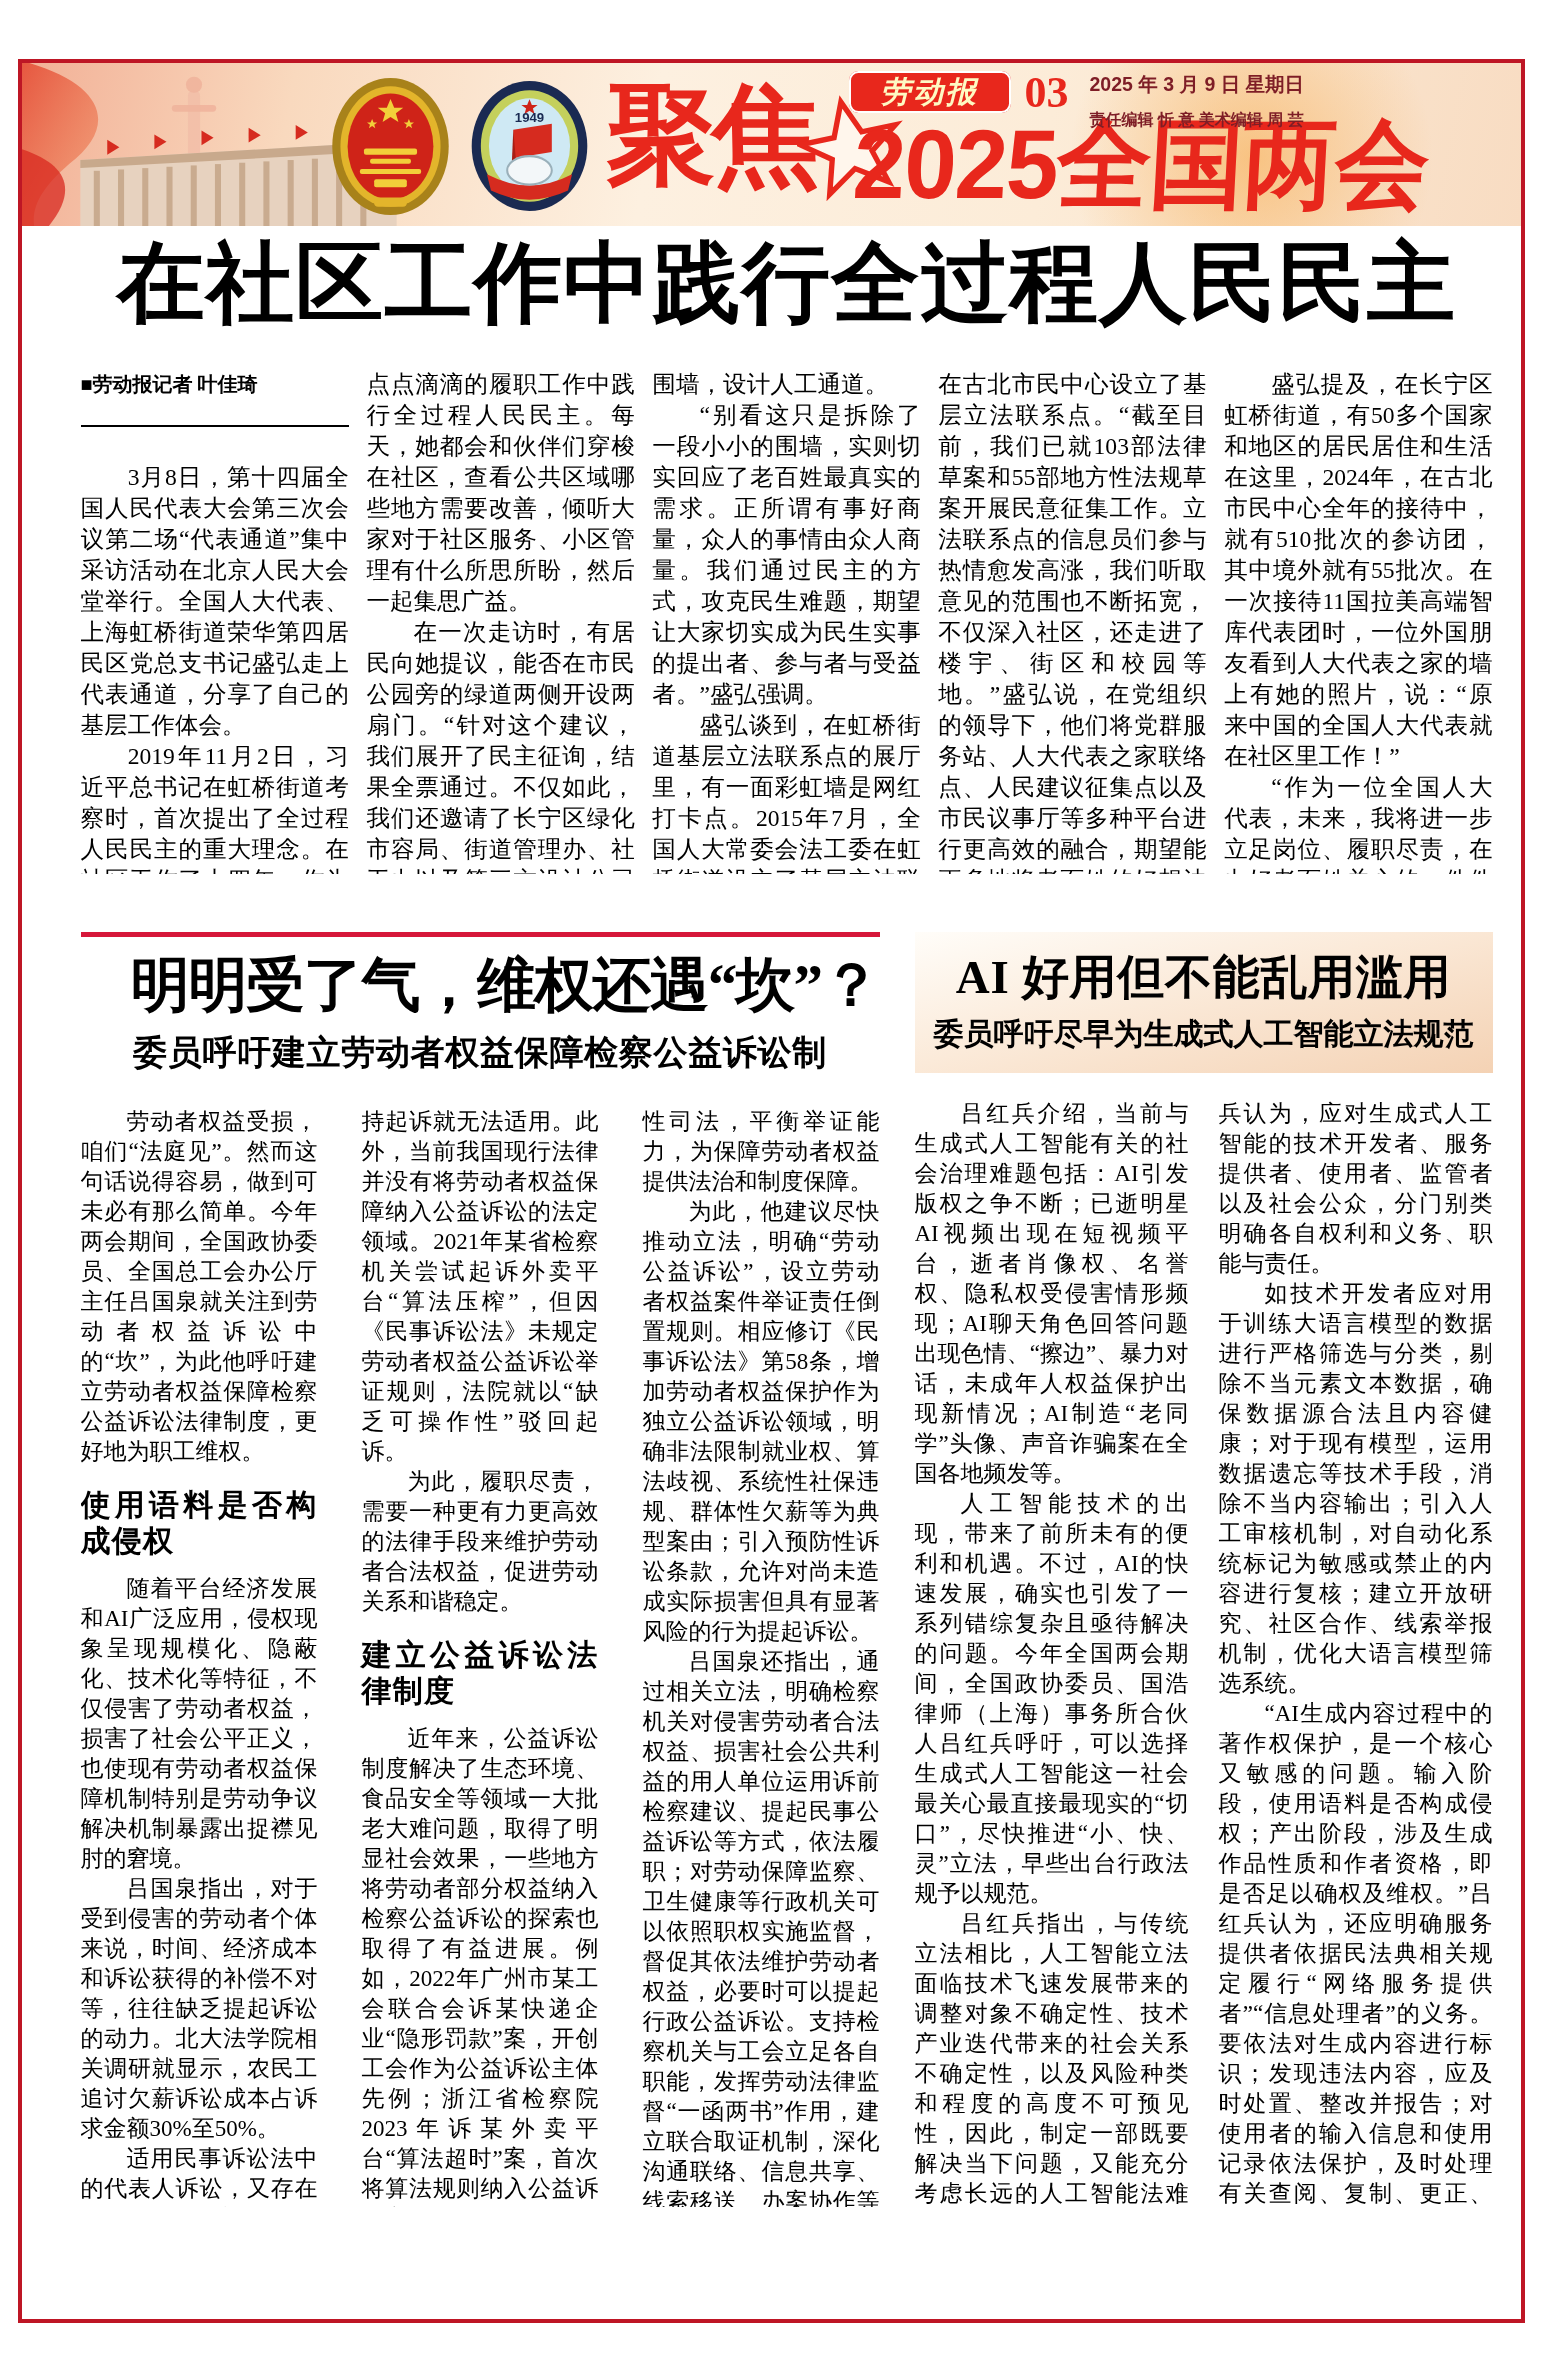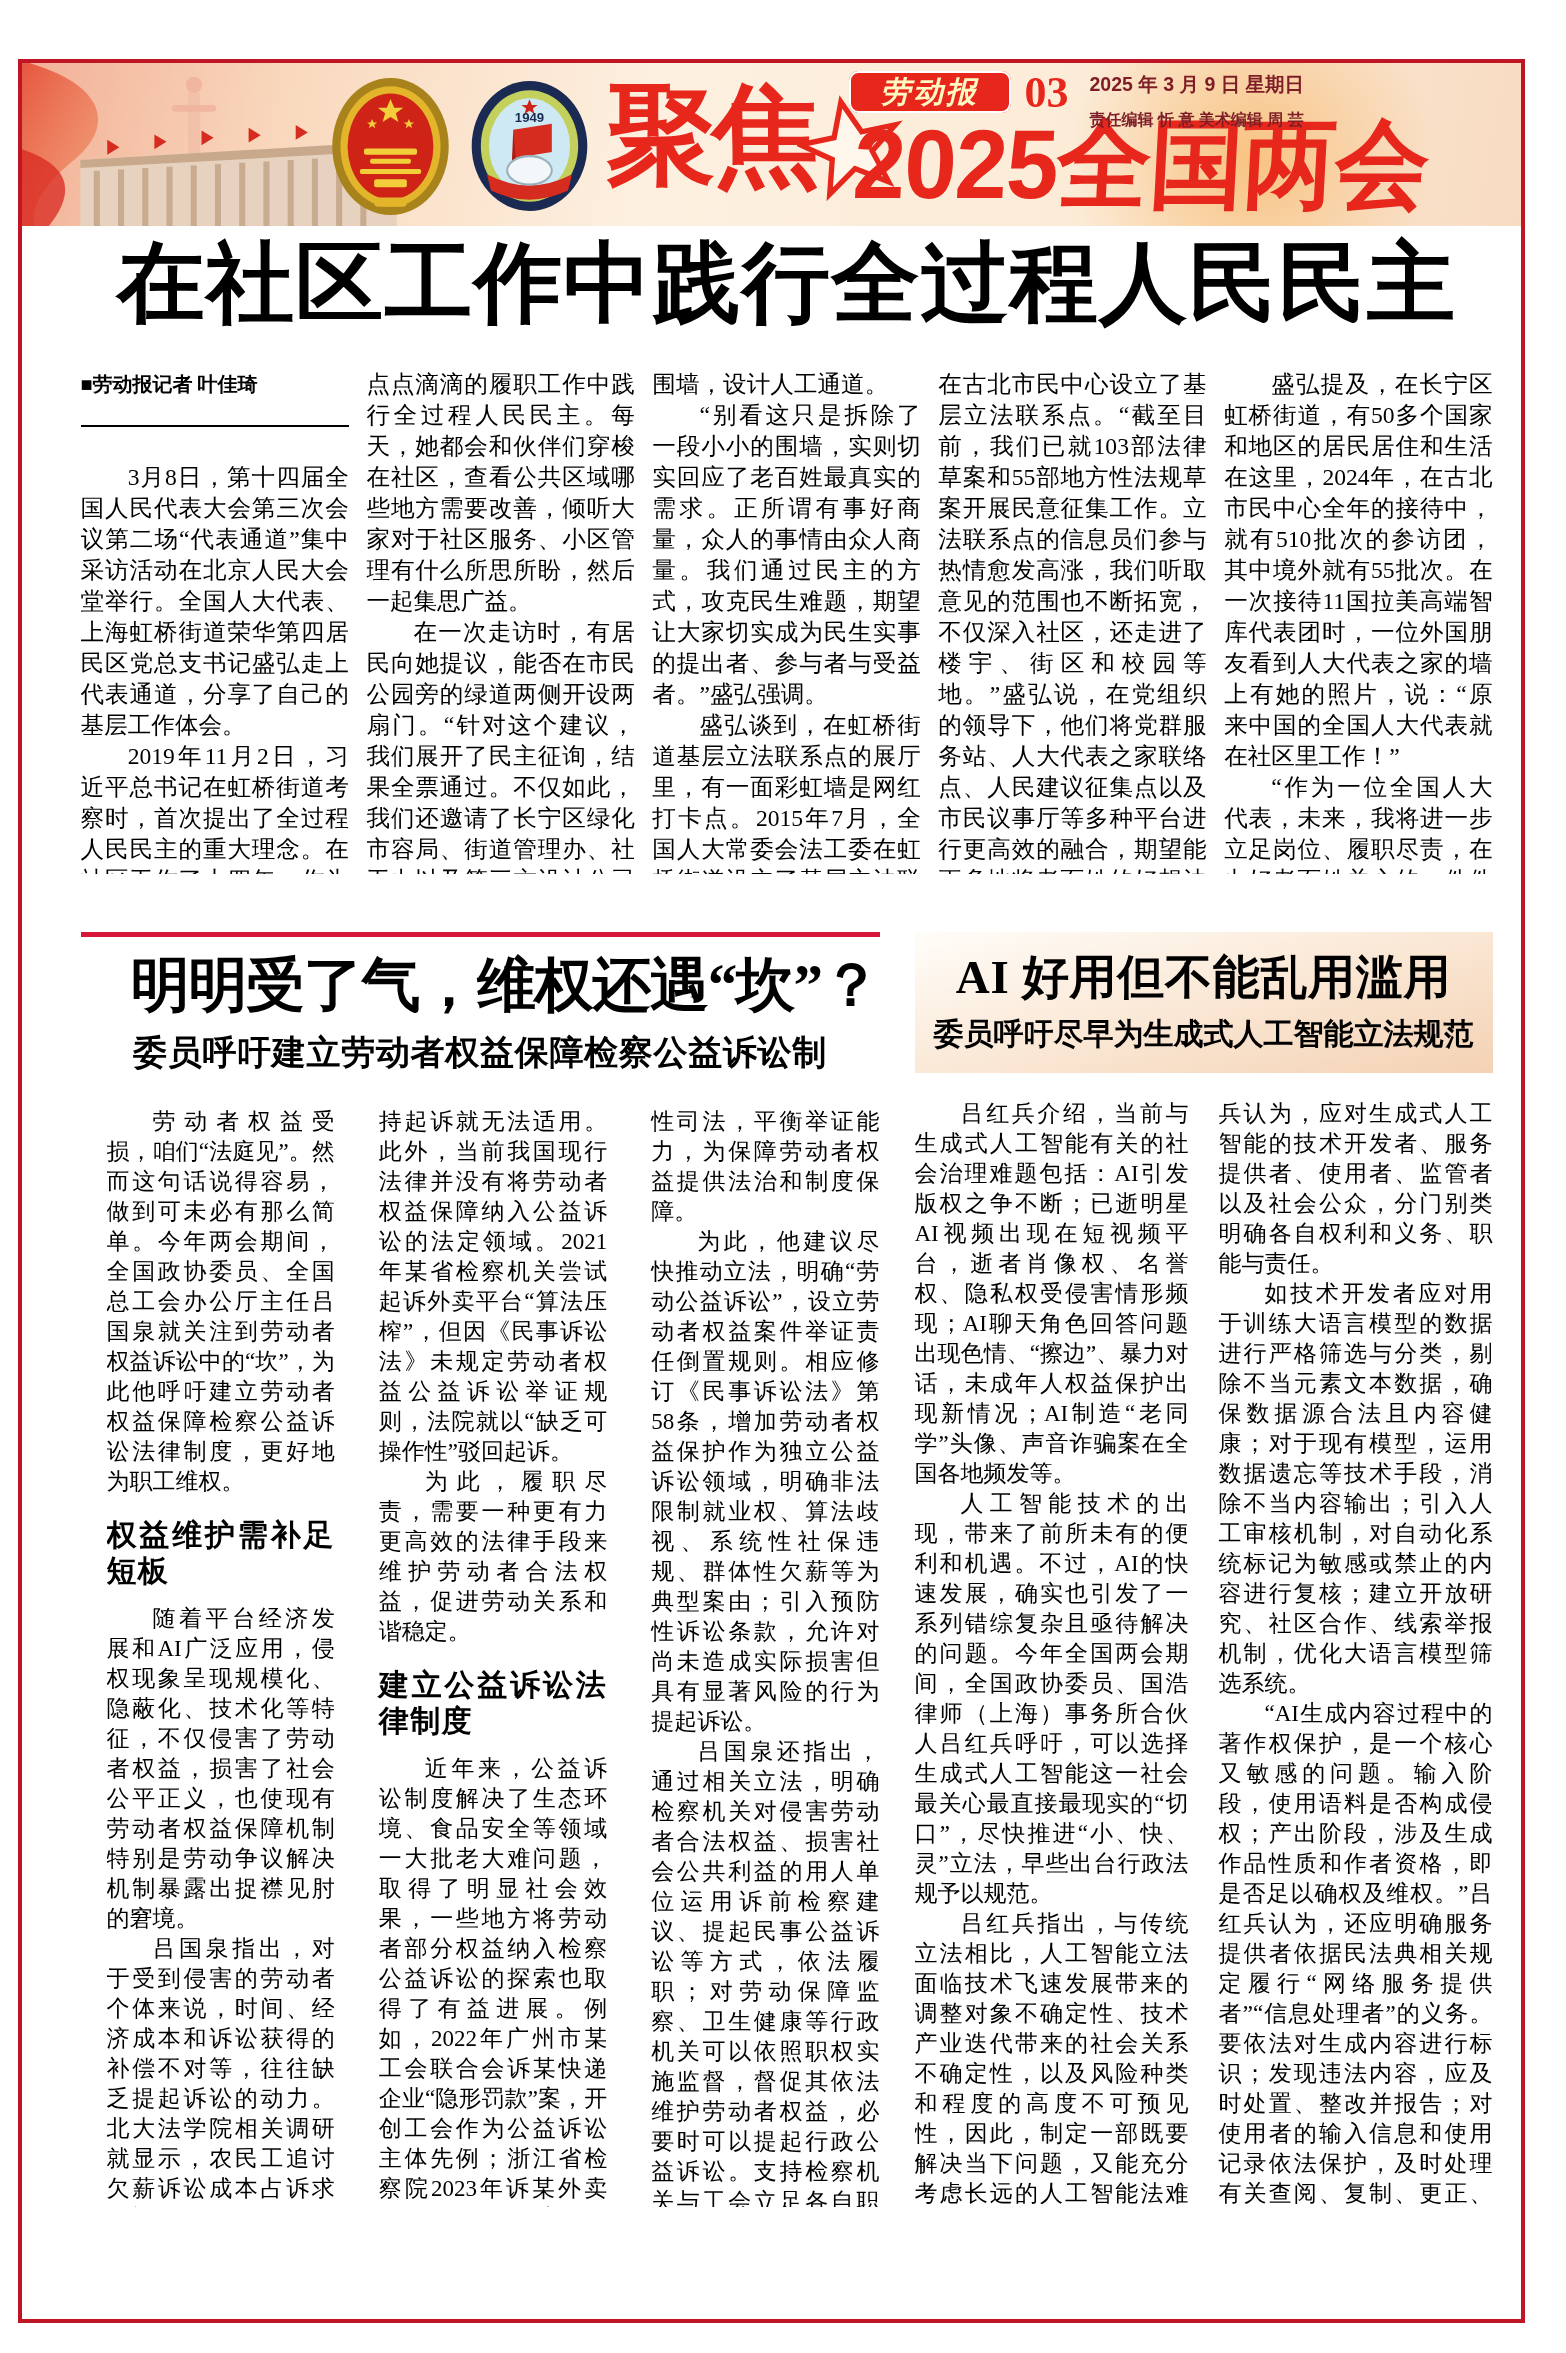--- a/index.html
+++ b/index.html
@@ -81,21 +81,21 @@
   .bottom { display:flex; gap:35px; margin-top:58px; height:1287px; overflow:hidden; }
   .left-art { width:799px; flex:none; }
   .right-art { flex:1 1 0; }
 
   .red-rule { height:4.7px; background:#d6173a; }
   .lh {
     margin-top:15px; text-align:right; font-size:59px; line-height:1.15; font-weight:900;
     letter-spacing:-1.3px; white-space:nowrap;
   }
   .lsub { margin-top:10.8px; text-align:center; font-size:34px; font-weight:700; letter-spacing:0.7px; }
-  .left-cols { display:flex; gap:44px; margin-top:31px; height:1100px; overflow:hidden;margin-left:26px; }
+  .left-cols { display:flex; gap:44px; margin-top:31px; height:1100px; overflow:hidden; }
   .left-cols .col { flex:1 1 0; font-size:23px; line-height:30px; text-align:justify; }
 
   .ai-box {
     background:linear-gradient(165deg,#fffdf9 0%,#fbead9 45%,#f4d2b4 100%);
     padding:20px 5.4px 17.5px; text-align:center;
   }
   .rh { font-size:47px; line-height:1.1; font-weight:900; letter-spacing:0.7px; white-space:nowrap; }
   .rsub { margin-top:10.8px; font-size:30px; font-weight:700; }
   .right-cols { display:flex; gap:30px; margin-top:25.6px; height:1105px; overflow:hidden; }
   .right-cols .col { flex:1 1 0; font-size:23px; line-height:30px; text-align:justify; }
@@ -228,21 +228,21 @@
 
       <div class="bottom">
 
         <div class="left-art">
           <div class="red-rule"></div>
           <div class="lh">明明受了气，维权还遇“坎”？</div>
           <div class="lsub">委员呼吁建立劳动者权益保障检察公益诉讼制</div>
           <div class="left-cols">
             <div class="col">
                 <p class="it-p">劳动者权益受损，咱们“法庭见”。然而这句话说得容易，做到可未必有那么简单。今年两会期间，全国政协委员、全国总工会办公厅主任吕国泉就关注到劳动者权益诉讼中的“坎”，为此他呼吁建立劳动者权益保障检察公益诉讼法律制度，更好地为职工维权。</p>
-                <p class="it-sub">权益维护需补足短板</p>
+                <p class="it-sub">使用语料是否构成侵权</p>
                 <p class="it-p">随着平台经济发展和AI广泛应用，侵权现象呈现规模化、隐蔽化、技术化等特征，不仅侵害了劳动者权益，损害了社会公平正义，也使现有劳动者权益保障机制特别是劳动争议解决机制暴露出捉襟见肘的窘境。</p>
                 <p class="it-p">吕国泉指出，对于受到侵害的劳动者个体来说，时间、经济成本和诉讼获得的补偿不对等，往往缺乏提起诉讼的动力。北大法学院相关调研就显示，农民工追讨欠薪诉讼成本占诉求金额30%至50%。</p>
                 <p class="it-p">适用民事诉讼法中的代表人诉讼，又存在代表人难以产生等难题；《工会法》虽然规定工会支持起诉以劳动者个人起诉为前提，但如无人敢于起诉，支</p>
               </div>
             <div class="col">
                 <p class="it-pc">持起诉就无法适用。此外，当前我国现行法律并没有将劳动者权益保障纳入公益诉讼的法定领域。2021年某省检察机关尝试起诉外卖平台“算法压榨”，但因《民事诉讼法》未规定劳动者权益公益诉讼举证规则，法院就以“缺乏可操作性”驳回起诉。</p>
                 <p class="it-p">为此，履职尽责，需要一种更有力更高效的法律手段来维护劳动者合法权益，促进劳动关系和谐稳定。</p>
                 <p class="it-sub">建立公益诉讼法律制度</p>
                 <p class="it-p">近年来，公益诉讼制度解决了生态环境、食品安全等领域一大批老大难问题，取得了明显社会效果，一些地方将劳动者部分权益纳入检察公益诉讼的探索也取得了有益进展。例如，2022年广州市某工会联合会诉某快递企业“隐形罚款”案，开创工会作为公益诉讼主体先例；浙江省检察院2023年诉某外卖平台“算法超时”案，首次将算法规则纳入公益诉讼审查对象。</p>
               </div>

